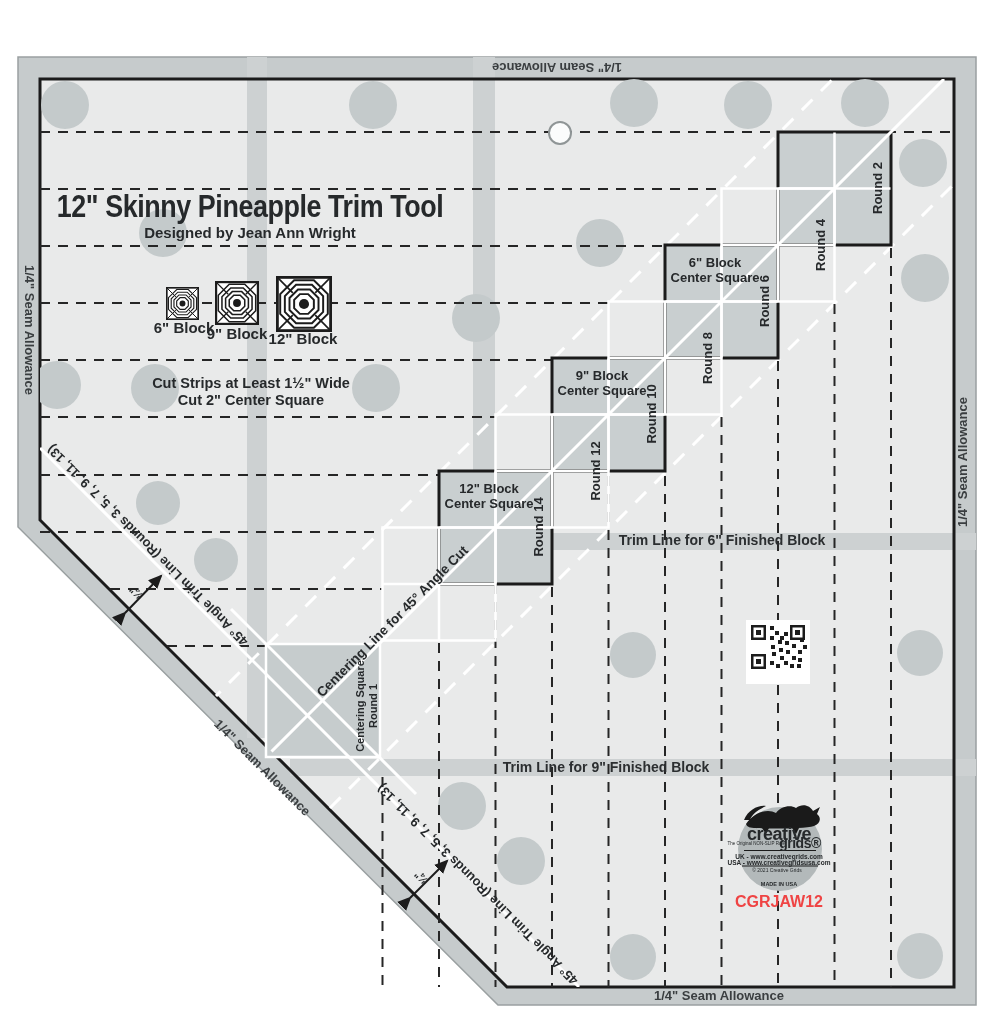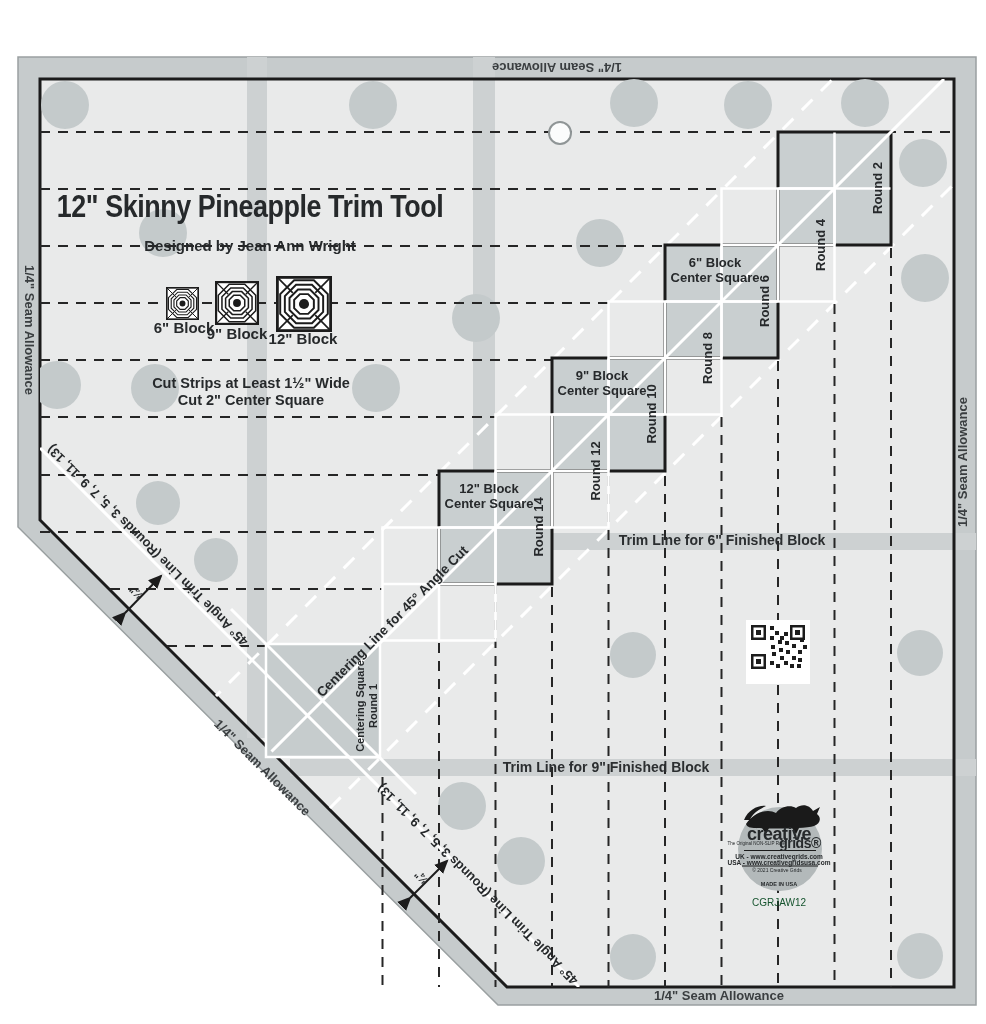--- a/index.html
+++ b/index.html
@@ -26,21 +26,21 @@
   .trim{font-size:14px;color:#2b2e30;}
   .angle{font-size:13px;}
   .tq{font-size:11px;}
   .seam{font-size:13px;color:#3a3e40;}
   .lg-creative{font-size:18px;letter-spacing:-0.5px;}
   .lg-grids{font-size:14px;letter-spacing:-0.5px;}
   .lg-tag{font-size:4.5px;font-weight:normal;}
   .lg-url{font-size:6.5px;}
   .lg-copy{font-size:5px;font-weight:normal;}
   .lg-made{font-size:5.5px;}
-  .lg-sku{font-size:10px;font-weight:normal;color:#14532d;}
+  .lg-sku{font-size:16px;font-weight:bold;color:#ef4444;}
 </style>
 </head>
 <body>
 
 <div class="stage">
 
 <svg class="art" width="986" height="1024" viewBox="0 0 986 1024">
   <defs>
     <clipPath id="outerClip">
           <path d="M18,57 H976 V1005 H498 L18,527 Z"></path>
@@ -225,21 +225,21 @@
       <path d="M792,828 L796,834 L799,828 Z"></path>
     </g>
     <g stroke="#1a1a1a" stroke-width="1.2">
       <line x1="744" y1="850.5" x2="816" y2="850.5"></line>
       <line x1="742" y1="866" x2="818" y2="866"></line>
     </g>
   </g>
 </svg>
 
 <div class="lbl title" style="left:250px;top:207px;">12" Skinny Pineapple Trim Tool</div>
-<div class="lbl subtitle" style="left:250px;top:246px;">Designed by Jean Ann Wright</div>
+<div class="lbl subtitle" style="left:250px;top:233px;">Designed by Jean Ann Wright</div>
 
 <div class="lbl blocklbl" style="left:184px;top:328px;">6" Block</div>
 <div class="lbl blocklbl" style="left:237px;top:334px;">9" Block</div>
 <div class="lbl blocklbl" style="left:303px;top:339px;">12" Block</div>
 
 <div class="lbl instr" style="left:251px;top:392px;">
   <div>Cut Strips at Least 1½" Wide</div>
   <div>Cut 2" Center Square</div>
 </div>
 

